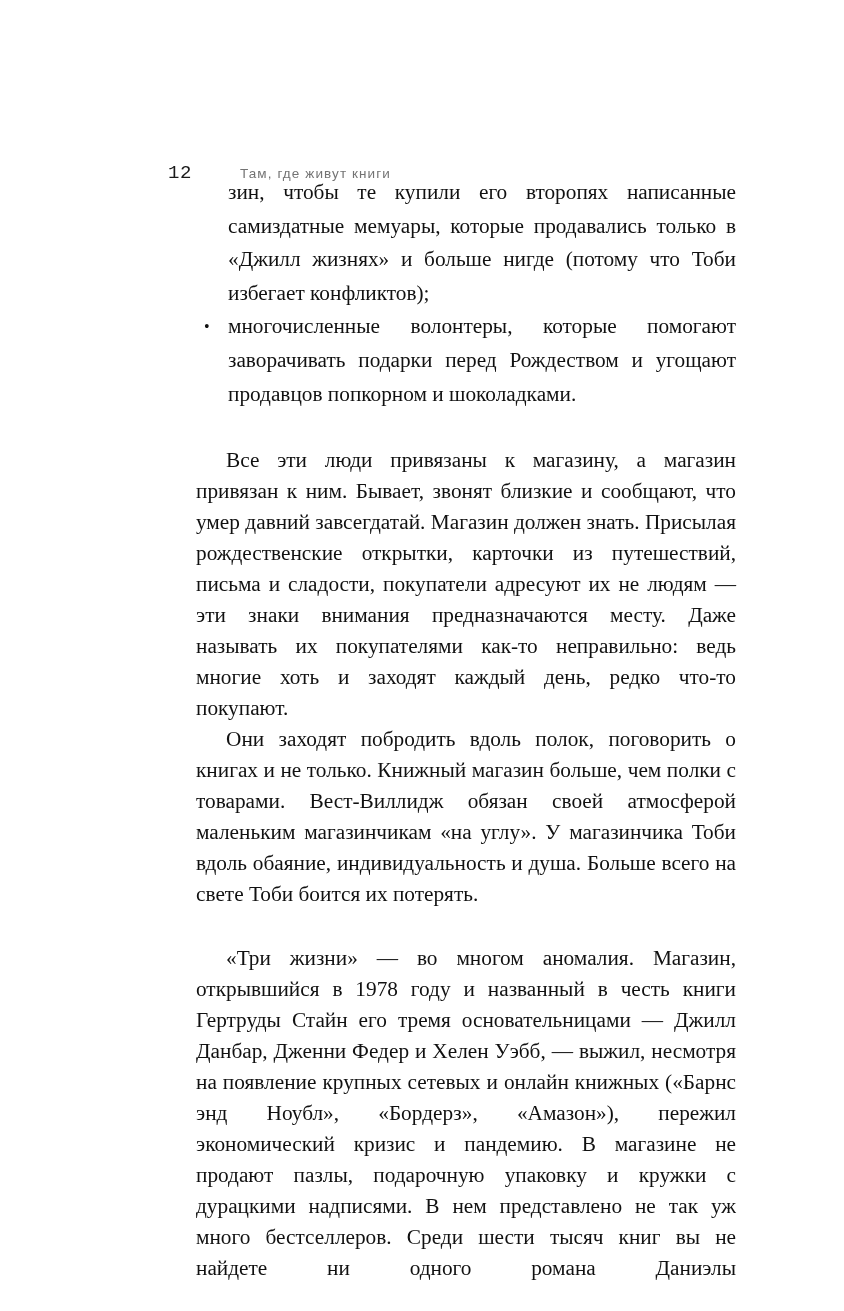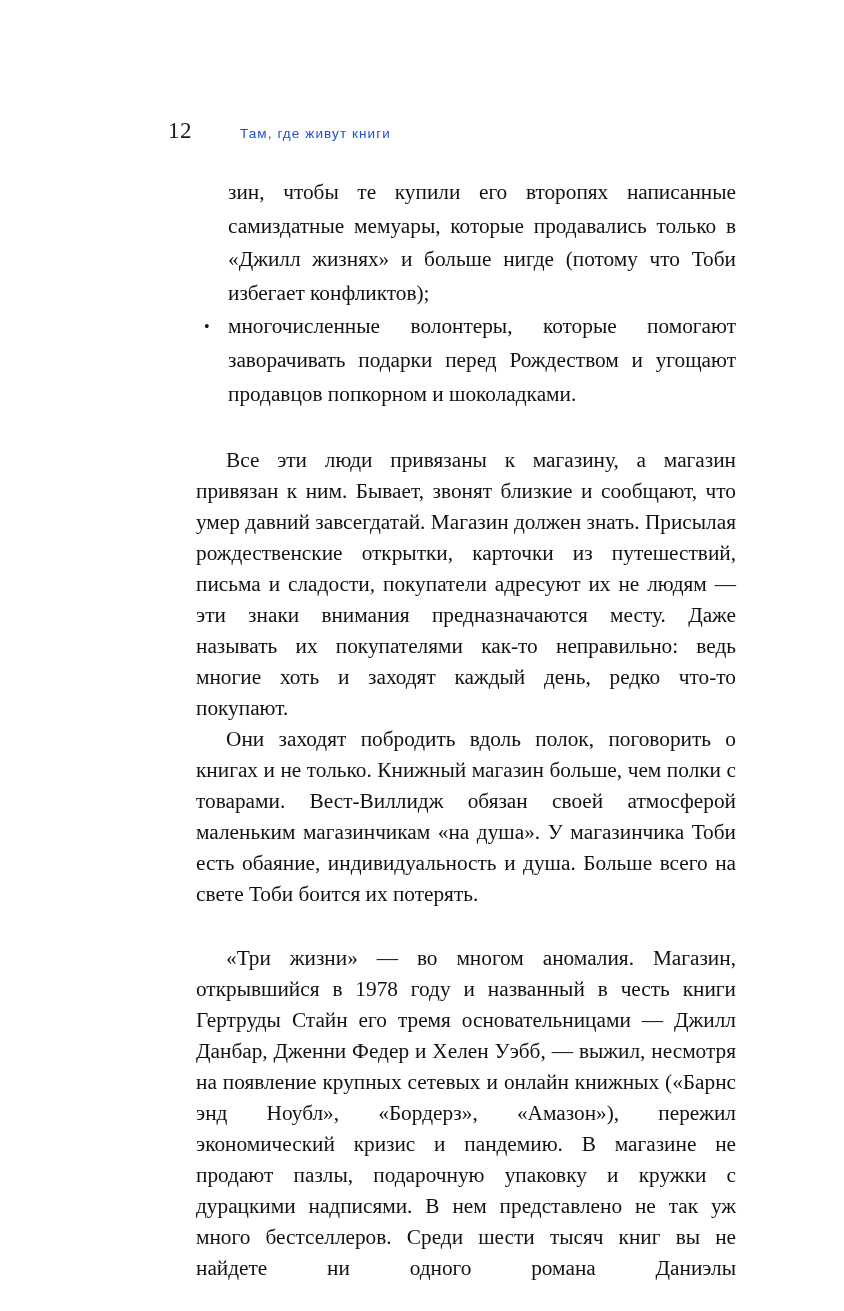--- a/index.html
+++ b/index.html
@@ -25,31 +25,32 @@
   }
   .running-head {
     position: absolute;
     left: 168px;
     top: 118px;
     display: flex;
     align-items: baseline;
     gap: 0px;
   }
   .folio {
-    font-family: Liberation Serif, serif;
-    font-size: 23px;
+    font-family: Liberation Mono, monospace;
+    font-size: 19px;
     color: #1a1a1a;
     letter-spacing: 0.5px;
     width: 72px;
+    margin-top: 44px;
   }
   .head-title {
     font-family: "Liberation Sans", sans-serif;
     font-size: 13.5px;
     letter-spacing: 1.1px;
-    color: #1d4ed8;
+    color: #737373;
   }
   .text-block {
     position: absolute;
     left: 196px;
     top: 176px;
     width: 540px;
   }
   .bullet-list {
     margin: 0;
     padding: 0;
@@ -109,17 +110,17 @@
       <li class="no-marker">
         <span>зин, чтобы те купили его второпях написанные самиздатные мемуары, которые продавались только в «Джилл жизнях» и больше нигде (потому что Тоби избегает конфликтов);</span>
       </li>
       <li>
         <span class="bullet">•</span>
         <span>многочисленные волонтеры, которые помогают заворачивать подарки перед Рождеством и угощают продавцов попкорном и шоколадками.</span>
       </li>
     </ul>
 
     <p class="para first-of-group">Все эти люди привязаны к магазину, а магазин привязан к ним. Бывает, звонят близкие и сообщают, что умер давний завсегдатай. Магазин должен знать. Присылая рождественские открытки, карточки из путешествий, письма и сладости, покупатели адресуют их не людям — эти знаки внимания предназначаются месту. Даже называть их покупателями как-то неправильно: ведь многие хоть и заходят каждый день, редко что-то покупают.</p>
-    <p class="para tight">Они заходят побродить вдоль полок, поговорить о книгах и не только. Книжный магазин больше, чем полки с товарами. Вест-Виллидж обязан своей атмосферой маленьким магазинчикам «на душа». У магазинчика Тоби есть обаяние, индивидуальность и душа. Больше всего на свете Тоби боится их потерять.</p>
+    <p class="para tight">Они заходят побродить вдоль полок, поговорить о книгах и не только. Книжный магазин больше, чем полки с товарами. Вест-Виллидж обязан своей атмосферой маленьким магазинчикам «на углу». У магазинчика Тоби вдоль обаяние, индивидуальность и душа. Больше всего на свете Тоби боится их потерять.</p>
     <p class="para first-of-group last-line-full">«Три жизни» — во многом аномалия. Магазин, открывшийся в 1978 году и названный в честь книги Гертруды Стайн его тремя основательницами — Джилл Данбар, Дженни Федер и Хелен Уэбб, — выжил, несмотря на появление крупных сетевых и онлайн книжных («Барнс энд Ноубл», «Бордерз», «Амазон»), пережил экономический кризис и пандемию. В магазине не продают пазлы, подарочную упаковку и кружки с дурацкими надписями. В нем представлено не так уж много бестселлеров. Среди шести тысяч книг вы не найдете ни одного романа Даниэлы</p>
 
   </div>
 </div>
 
 </body></html>

